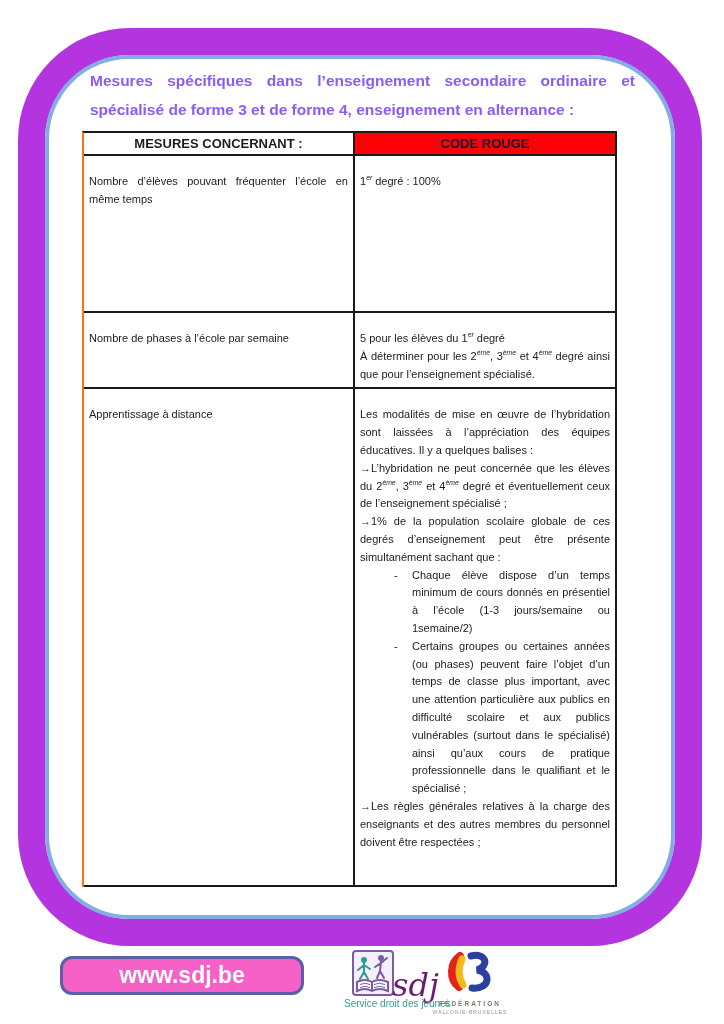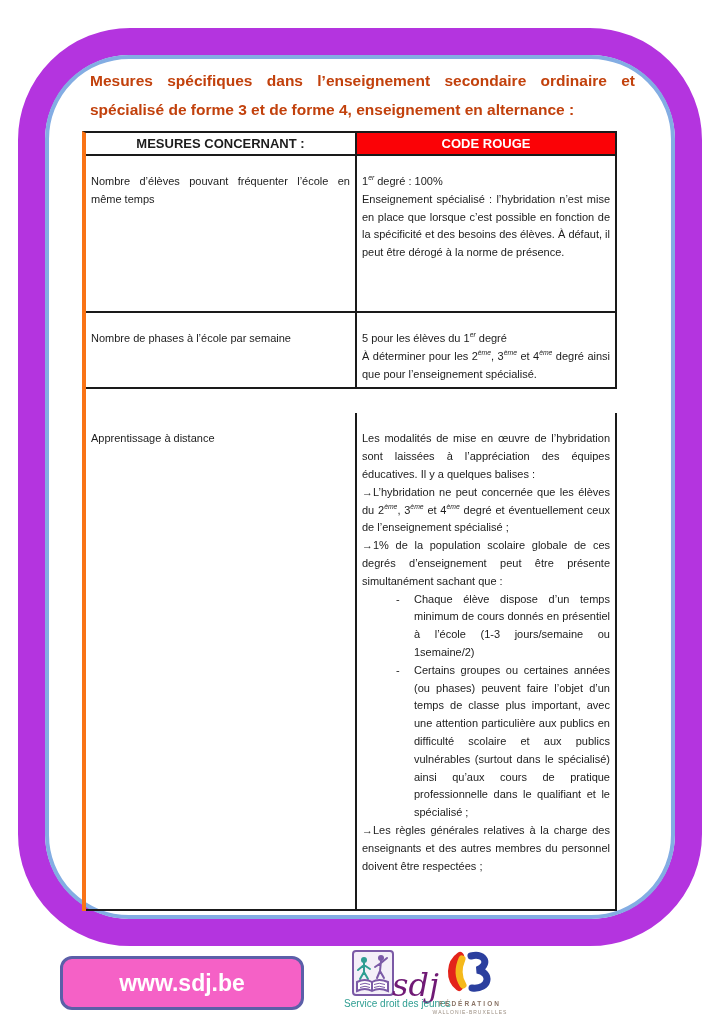--- a/index.html
+++ b/index.html
@@ -23,65 +23,65 @@
     position: absolute; inset: 0;
     border: 4px solid #83ade3;
     border-radius: 84px;
   }
 
   
   .title {
     position: absolute; left: 90px; top: 66px; width: 545px;
     margin: 0;
     font-size: 15.5px; font-weight: bold;
-    color: #c2410c;
+    color: #8b5cf6;
     line-height: 29px;
     text-align: justify;
   }
 
   
   .m-table {
     position: absolute; left: 82px; top: 131px; width: 535px;
     display: grid;
     grid-template-columns: 271px 1fr;
     border-top: 2px solid #1a1a1a;
-    border-left: 4px solid #f97316;
+    border-left: 2px solid #f97316;
     color: #1c1c1c;
   }
   .trow { display: contents; }
   .cell {
     border-right: 2px solid #1a1a1a;
     border-bottom: 2px solid #1a1a1a;
     font-size: 11px;
     line-height: 17.8px;
     padding: 17px 5px 4px 5px;
   }
   .th {
     font-weight: bold;
     text-align: center;
     font-size: 13px;
     line-height: 19px;
     padding: 1px 4px;
   }
-  .th.red { background: #fb0206; color: #ffffff; }
+  .th.red { background: #fb0206; color: #0f172a; }
   .measure-cell { text-align: justify; }
   .detail-cell { text-align: justify; }
   .r0 { min-height: 157px; }
   .r1 { min-height: 70px; }
-  .r2 { min-height: 498px; margin-top: 24px; }
+  .r2 { min-height: 498px; }
   .para { margin: 0; }
   .para.dash { display: flex; margin-left: 30px; }
   .dash-marker { flex: none; width: 22px; padding-left: 4px; }
   .dash-text { flex: 1; text-align: justify; }
   sup { font-size: 0.62em; line-height: 0; vertical-align: super; font-style: italic; }
 
   
   .site-button {
     position: absolute; left: 60px; top: 956px;
-    width: 244px; height: 54px;
+    width: 244px; height: 39px;
     background: #f561c6;
     border: 3px solid #5b5fa8;
     border-radius: 12px;
     display: flex; align-items: center; justify-content: center;
     color: #ffffff; font-size: 23px; font-weight: bold;
     cursor: pointer;
   }
 
   .sdj-logo { position: absolute; left: 344px; top: 950px; width: 100px; height: 72px; }
   .sdj-icon { position: absolute; left: 8px; top: 0; }
@@ -122,21 +122,20 @@
 
 <div class="m-table">
   <div class="trow">
     <div class="cell th">MESURES CONCERNANT :</div>
     <div class="cell th red">CODE ROUGE</div>
   </div>
   <div class="trow">
     <div class="cell measure-cell r0">Nombre d’élèves pouvant fréquenter l’école en même temps</div>
     <div class="cell detail-cell r0">
         <div class="para plain">1<sup>er</sup> degré : 100%</div>
-        <div class="para plain">Enseignement spécialisé : l’hybridation n’est mise en place que lorsque c’est possible en fonction de la spécificité et des besoins des élèves. À défaut, il peut être dérogé à la norme de présence.</div>
       </div>
   </div>
   <div class="trow">
     <div class="cell measure-cell r1">Nombre de phases à l’école par semaine</div>
     <div class="cell detail-cell r1">
         <div class="para plain">5 pour les élèves du 1<sup>er</sup> degré</div>
         <div class="para plain">À déterminer pour les 2<sup>ème</sup>, 3<sup>ème</sup> et 4<sup>ème</sup> degré ainsi que pour l’enseignement spécialisé.</div>
       </div>
   </div>
   <div class="trow">

